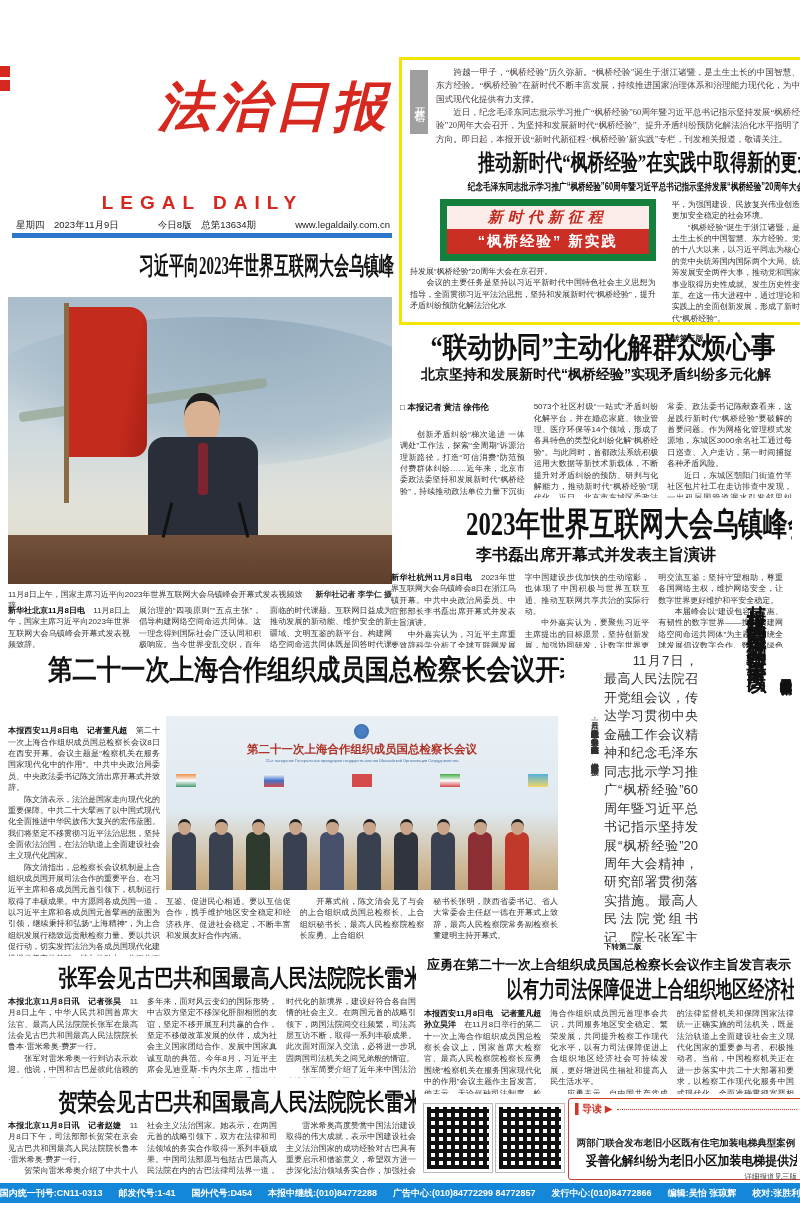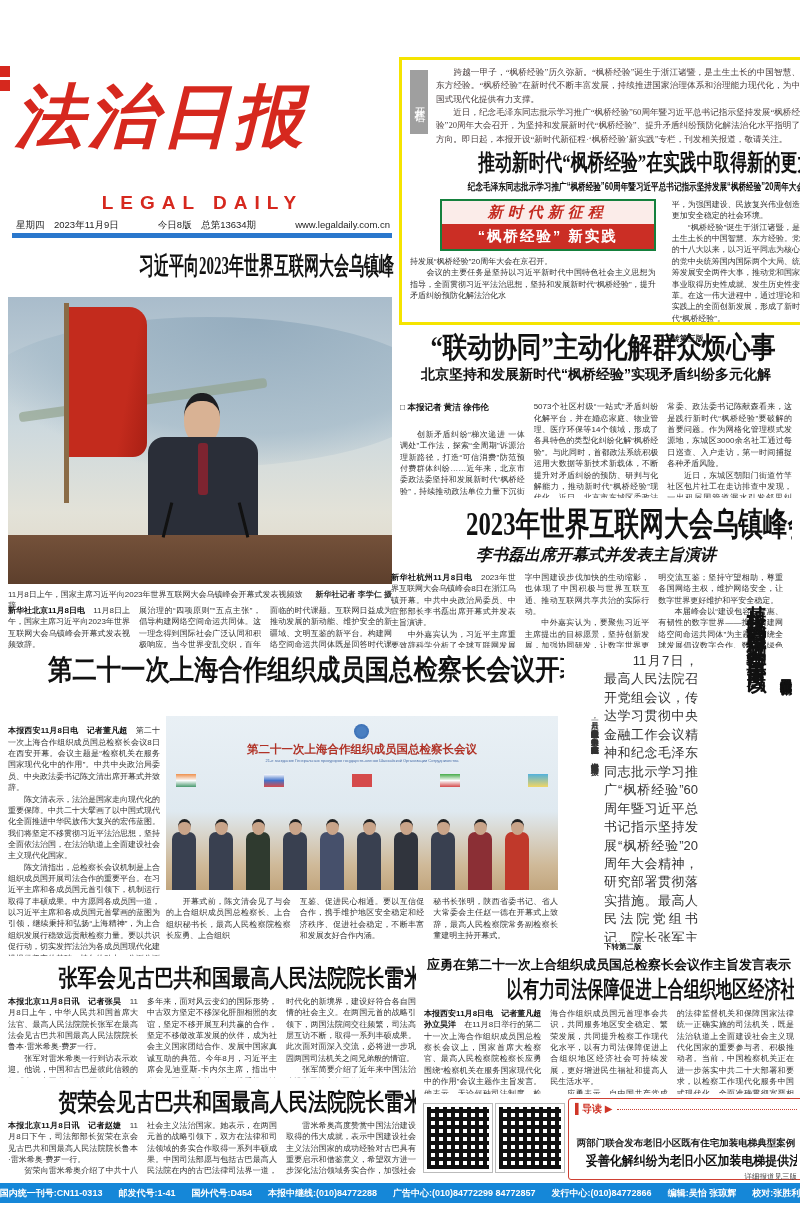--- a/index.html
+++ b/index.html
@@ -30,21 +30,21 @@
       border-radius:50%;background:#c9a489;border-top:3px solid #222;}
 </style>
 </head>
 <body>
 
 <div id="page">
 
   <div class="abs" style="left:0;top:66px;width:10px;height:11px;background:#d6281e;"></div>
   <div class="abs" style="left:0;top:80px;width:10px;height:11px;background:#d6281e;"></div>
 
-  <div class="abs serif" style="left:15px;top:74px;width:375px;text-align:left;font-size:69px;font-weight:900;font-style:italic;color:#d6281e;line-height:1.25;letter-spacing:4px;">法治日报</div>
+  <div class="abs serif" style="left:15px;top:74px;width:375px;text-align:right;font-size:54px;font-weight:900;font-style:italic;color:#d6281e;line-height:1.25;letter-spacing:4px;">法治日报</div>
   <div class="abs" style="left:15px;top:192px;width:375px;text-align:center;font-size:19px;font-weight:bold;color:#d6281e;letter-spacing:7px;">LEGAL DAILY</div>
   <div class="abs" style="left:16px;top:219px;width:374px;display:flex;justify-content:space-between;font-size:9.5px;color:#222;">
     <span>
       <span>星期四</span>　<span>2023年11月9日</span>
     </span>
     <span>
       <span>今日8版</span>　<span>总第13634期</span>
     </span>
     <span style="color:#222;">www.legaldaily.com.cn</span>
   </div>
@@ -82,21 +82,21 @@
   <div class="abs" style="left:399px;top:57px;width:390px;height:250px;border:3px solid #f5e400;background:#fff;padding:6px 8px;box-sizing:content-box;">
     <div style="display:flex;gap:8px;">
       <div class="vert" style="background:#9f9f9f;color:#fff;font-size:11px;width:16px;height:56px;text-align:center;letter-spacing:2px;padding:4px 1px;margin-top:4px;flex:0 0 auto;">开栏语</div>
       <div class="serif" style="font-size:8.6px;line-height:1.55;color:#4a3f3f;text-align:justify;white-space:pre-line;height:78px;overflow:hidden;">　　跨越一甲子，“枫桥经验”历久弥新。“枫桥经验”诞生于浙江诸暨，是土生土长的中国智慧、东方经验。“枫桥经验”在新时代不断丰富发展，持续推进国家治理体系和治理能力现代化，为中国式现代化提供有力支撑。
 　　近日，纪念毛泽东同志批示学习推广“枫桥经验”60周年暨习近平总书记指示坚持发展“枫桥经验”20周年大会召开，为坚持和发展新时代“枫桥经验”、提升矛盾纠纷预防化解法治化水平指明了方向。即日起，本报开设“新时代新征程·‘枫桥经验’新实践”专栏，刊发相关报道，敬请关注。</div>
     </div>
     <div class="hl sx73" style="width:100%;font-size:23px;margin-top:3px;"><span>推动新时代“枫桥经验”在实践中取得新的更大成效</span></div>
     <div class="subhead sx76" style="font-size:10px;margin-top:2px;"><span style="display:inline-block;transform:scaleX(.76);white-space:nowrap;">纪念毛泽东同志批示学习推广“枫桥经验”60周年暨习近平总书记指示坚持发展“枫桥经验”20周年大会精神解读</span></div>
     <div style="display:flex;gap:8px;margin-top:5px;">
       <div style="flex:0 0 63%;">
-        <div style="border:2px solid #15803d;margin-left:30px;">
+        <div style="border:7px solid #15803d;margin-left:30px;">
           <div class="serif" style="background:#fbece9;color:#c42b20;font-style:italic;font-weight:900;font-size:15px;text-align:center;letter-spacing:5px;padding:2px 0;">新时代新征程</div>
           <div style="background:#cb2e25;color:#fff;font-weight:900;font-size:14.5px;text-align:center;letter-spacing:2px;padding:3px 0;">“枫桥经验” 新实践</div>
         </div>
         <div class="cols" style="margin-top:5px;height:86px;">
           <div class="col">持发展“枫桥经验”20周年大会在京召开。
 　　会议的主要任务是坚持以习近平新时代中国特色社会主义思想为指导，全面贯彻习近平法治思想，坚持和发展新时代“枫桥经验”，提升矛盾纠纷预防化解法治化水</div>
         </div>
       </div>
       <div style="flex:1;">
         <div class="col" style="height:132px;margin-left:8px;">平，为强国建设、民族复兴伟业创造更加安全稳定的社会环境。
@@ -119,21 +119,21 @@
       
       
     </div>
     <div class="col">
       <span>常委、政法委书记陈献森看来，这是践行新时代“枫桥经验”要破解的首要问题。作为网格化管理模式发源地，东城区3000余名社工通过每日巡查、入户走访，第一时间捕捉各种矛盾风险。
 　　近日，东城区朝阳门街道竹竿社区包片社工在走访排查中发现，一出租屋因管道漏水引发邻里纠纷，工作人员好言相劝但并未换来各方和解。眼看矛盾要升级，社区矛盾纠纷调解工作站赶忙将这一情况上报至街道。倾听、普法、释理……经过街道矛盾纠纷调解中心工作人员及驻派律师调解，各方最终达成赔偿协议。</span>
     </div>
   </div>
 
   <div class="abs hl sx75" style="left:400px;top:502px;width:392px;font-size:33px;"><span>2023年世界互联网大会乌镇峰会开幕</span></div>
-  <div class="abs subhead" style="left:400px;top:545px;width:392px;font-size:16px;font-style:italic;"><span>李书磊出席开幕式并发表主旨演讲</span></div>
+  <div class="abs subhead" style="left:400px;top:545px;width:392px;font-size:16px;"><span>李书磊出席开幕式并发表主旨演讲</span></div>
   <div class="abs cols" style="left:391px;top:572px;width:392px;height:76px;">
     <div class="col"><b class="lead">新华社杭州11月8日电</b><span>　2023年世界互联网大会乌镇峰会8日在浙江乌镇开幕。中共中央政治局委员、中宣部部长李书磊出席开幕式并发表主旨演讲。
 　　中外嘉宾认为，习近平主席重要致辞科学分析了全球互联网发展治理面临的新形势新要求，提出构建更加普惠繁荣、更加和平安全、更加平等包容网络空间的“三个倡导”，为携手推动构建网络空间命运共同体提供了重要指引。互联网大会创设10年成果丰硕，是数</span></div>
     <div class="col">字中国建设步伐加快的生动缩影，也体现了中国积极与世界互联互通、推动互联网共享共治的实际行动。
 　　中外嘉宾认为，要聚焦习近平主席提出的目标愿景，坚持创新发展，加强协同研发，让数字世界更好促进人类发展进步；坚持普惠合作，发挥互联网和数字技术在改善民生、消除贫困等方面作用，让数字世界更好增进人类共同福祉；坚持开放包容，加强网上文明对话，让数字世界更好推动文</div>
     <div class="col">明交流互鉴；坚持守望相助，尊重各国网络主权，维护网络安全，让数字世界更好维护和平安全稳定。
 　　本届峰会以“建设包容、普惠、有韧性的数字世界——携手构建网络空间命运共同体”为主题，围绕全球发展倡议数字合作、数字化绿色化协同转型、人工智能等议题举办20场分论坛，来自120多个国家和地区的1800多名嘉宾以线上线下方式参会。</div>
   </div>
 
   <div class="abs hl sx87" style="left:8px;top:651px;width:556px;font-size:28px;"><span>第二十一次上海合作组织成员国总检察长会议开幕</span></div>
@@ -168,22 +168,22 @@
       <div class="person" style="background:#c0392b;"></div>
     </div>
   </div>
 
   <div class="abs vert" style="left:562px;top:716px;width:38px;height:174px;font-size:7.8px;line-height:1.5;color:#333;">
     <span>十一月八日，第二十一次上海合作组织成员国总检察长会议在西安开幕。中共中央政治局委员、中央政法委书记陈文清出席开幕式并致辞。</span>
     <span style="font-weight:bold;margin-top:8px;">本报记者 王建军 摄</span>
   </div>
 
   <div class="abs cols" style="left:166px;top:896px;width:392px;height:58px;">
+    <div class="col">互鉴、促进民心相通。要以互信促合作，携手维护地区安全稳定和经济秩序、促进社会稳定，不断丰富和发展友好合作内涵。</div>
     <div class="col">　　开幕式前，陈文清会见了与会的上合组织成员国总检察长、上合组织秘书长，最高人民检察院检察长应勇、上合组织</div>
-    <div class="col">互鉴、促进民心相通。要以互信促合作，携手维护地区安全稳定和经济秩序、促进社会稳定，不断丰富和发展友好合作内涵。</div>
     <div class="col">秘书长张明，陕西省委书记、省人大常委会主任赵一德在开幕式上致辞，最高人民检察院常务副检察长童建明主持开幕式。</div>
   </div>
 
   <div class="abs" style="left:604px;top:652px;width:94px;height:302px;">
     <div class="col" style="font-size:13px;height:290px;">　　11月7日，最高人民法院召开党组会议，传达学习贯彻中央金融工作会议精神和纪念毛泽东同志批示学习推广“枫桥经验”60周年暨习近平总书记指示坚持发展“枫桥经验”20周年大会精神，研究部署贯彻落实措施。最高人民法院党组书记、院长张军主持会议。
 　　会议认为，习近平总书记在中央金融工作会议上发表的重要讲话，总结党的十八大以来金融工作，分析金融高质量发展面临的形势，部署当前和今后一个时期的金融工作，为金融工作举旗定向、谋篇布局，为推动金融高质量发展提供了根本遵循。会议强调，纪念大会召开前，习近平总书记会见了全国“枫桥式工作法”入选单位代表，这是对政法战线的极大鼓舞、极大激励和极大鞭策。要深刻领悟习近平总书记关于坚持和发展新时代“枫桥经验”的重要指示精神，做实坚持党的领导这一根本保证、科学的理论这一根本指引、以人民为中心这一根本立场、就地解决矛盾这一目标导向、依法办事这一时代特征、基层基础这一坚实支撑，真抓实干、能动履职，以高质量司法审判促进厚植党的执政根基。
 　　如何立足审判工作实际，防范化解金融风险，促进金融高质量发展？会议指出，要把“从政治上看”落到实处，把金融审判放到党和国家工作大局中考虑，认清肩负的政治责任、法治责任，充分发挥中国特色社会主义制度优势，努力实现金融审判“三个效果”有机统一。要把“从法治上办”落到实处，依法充分发挥人民法院的职能作用，在“抓前端、治未病”上下更大功夫，通过发布典型案例、提出司法建议等方式。</div>
     <div class="jump" style="font-size:7.5px;margin-top:0;">下转第二版</div>
   </div>
   <div class="abs vert" style="left:702px;top:652px;width:92px;height:300px;">

